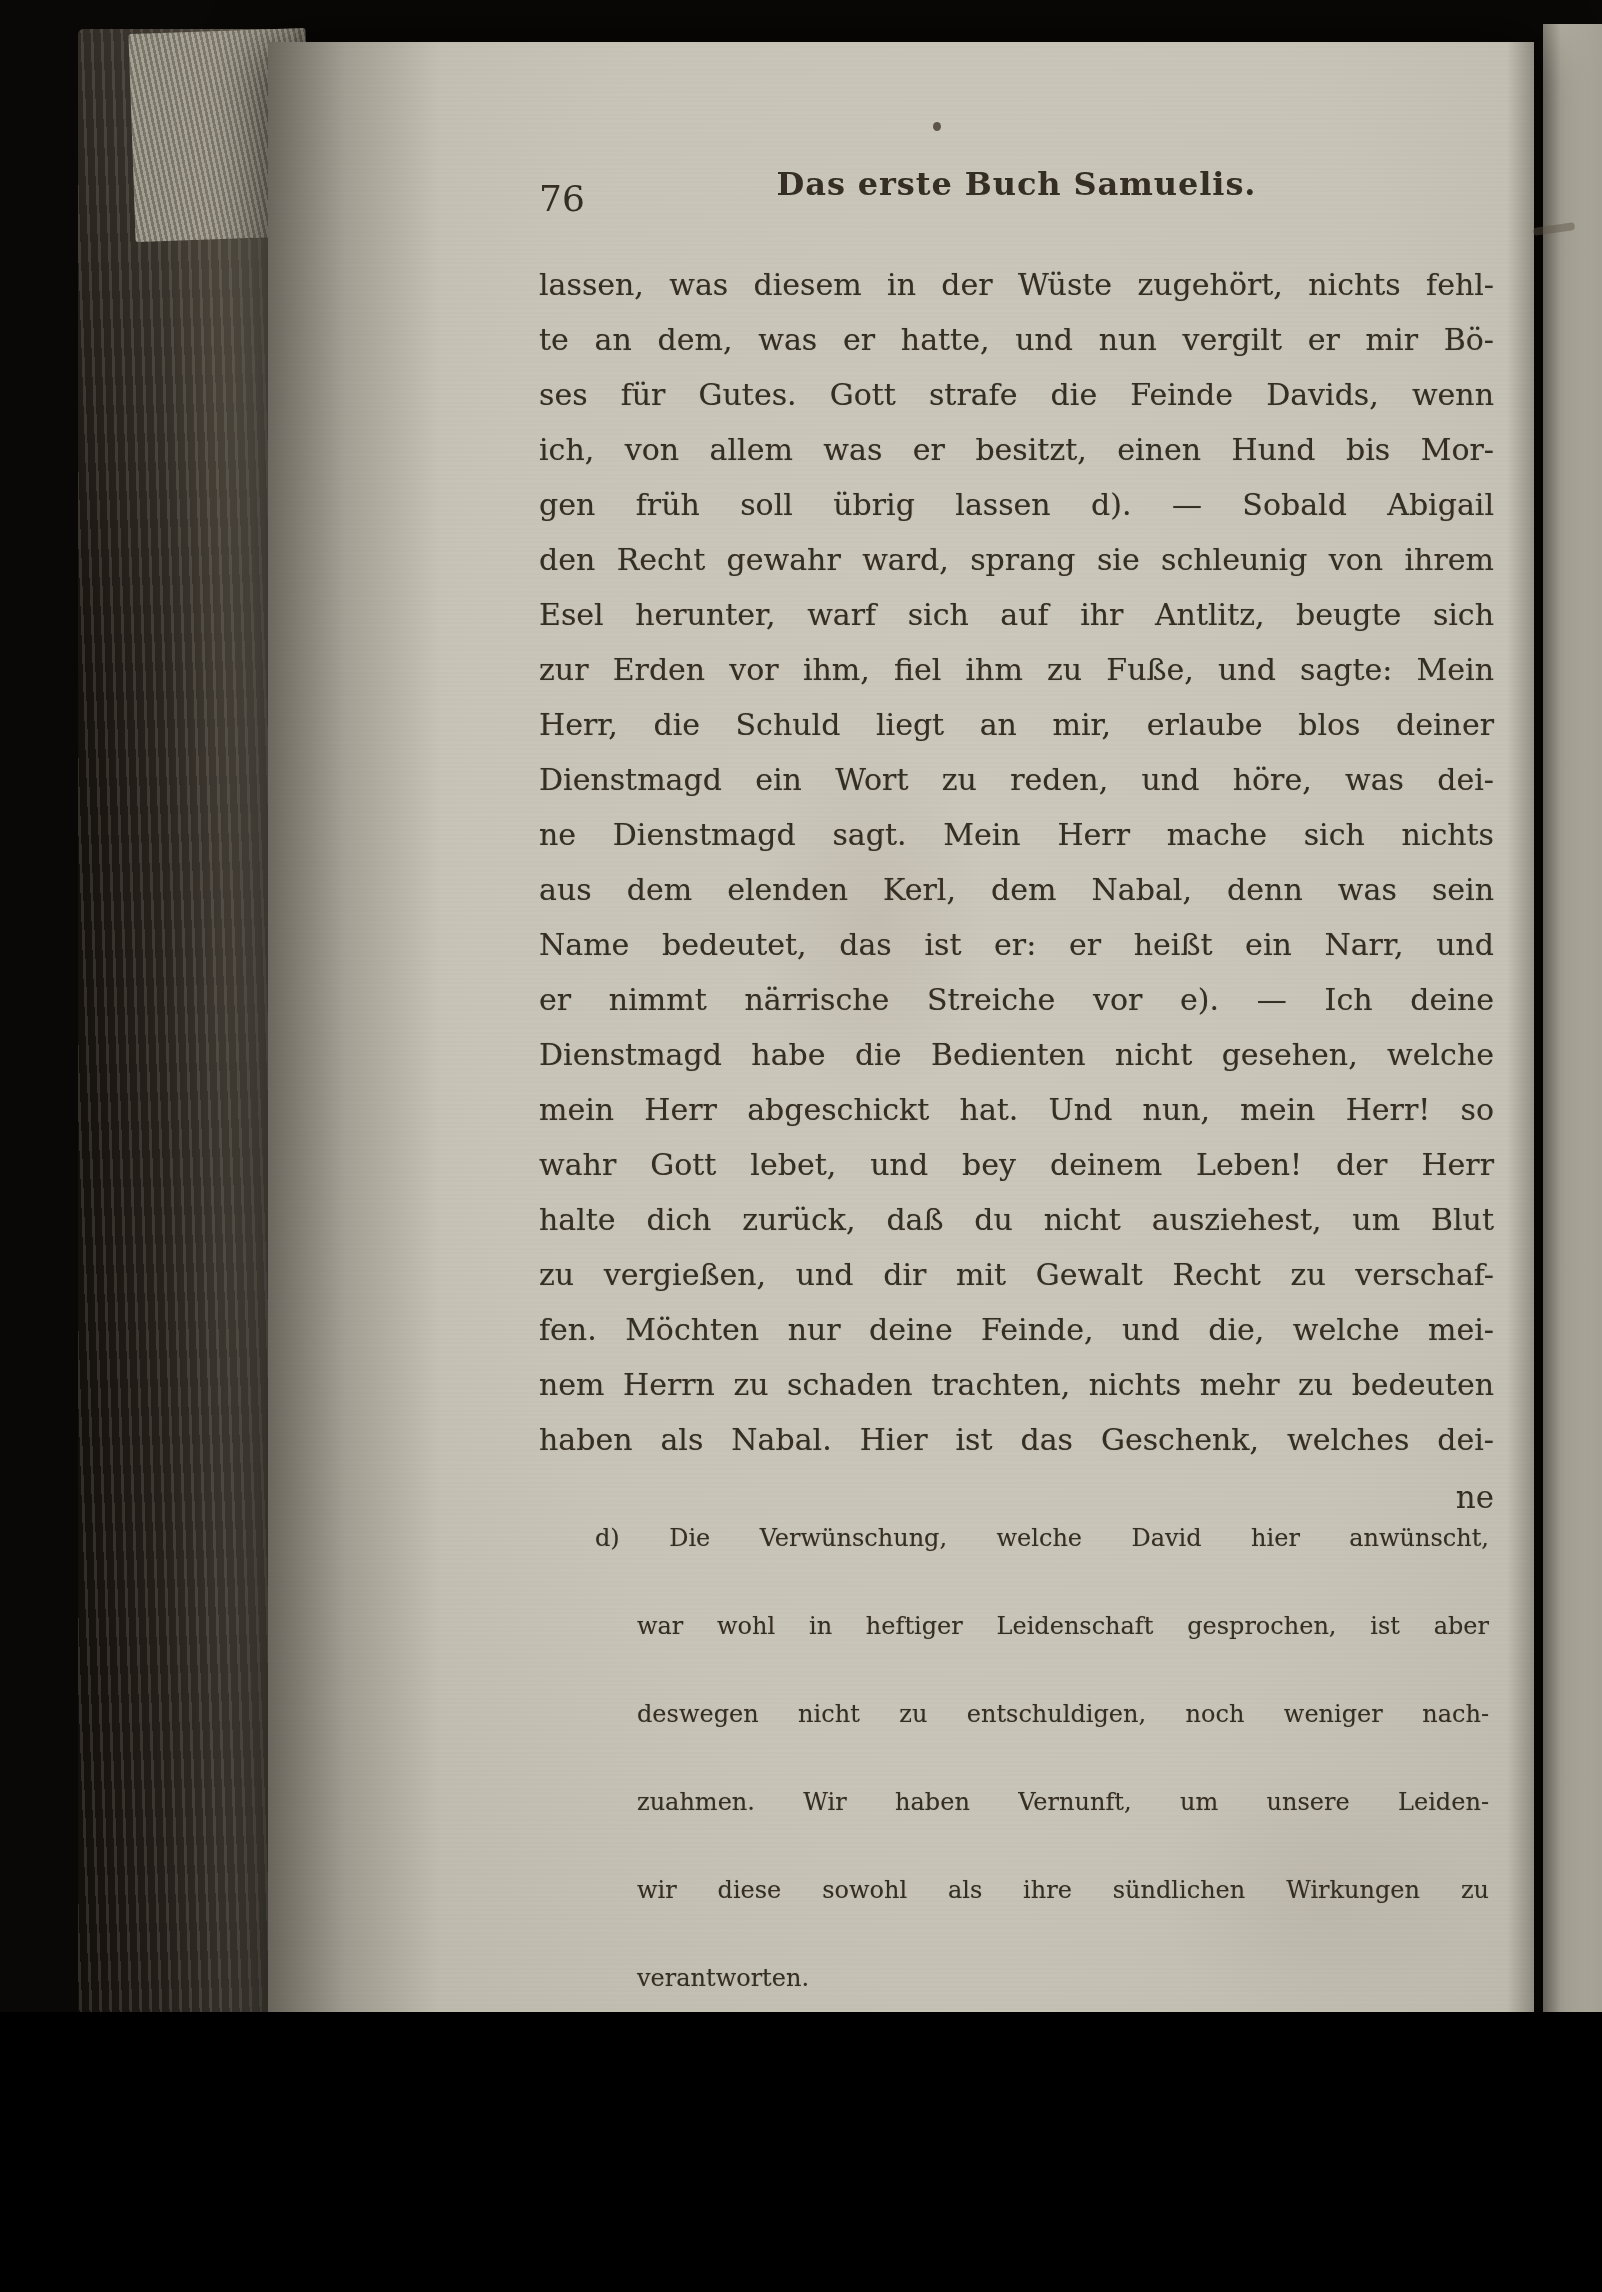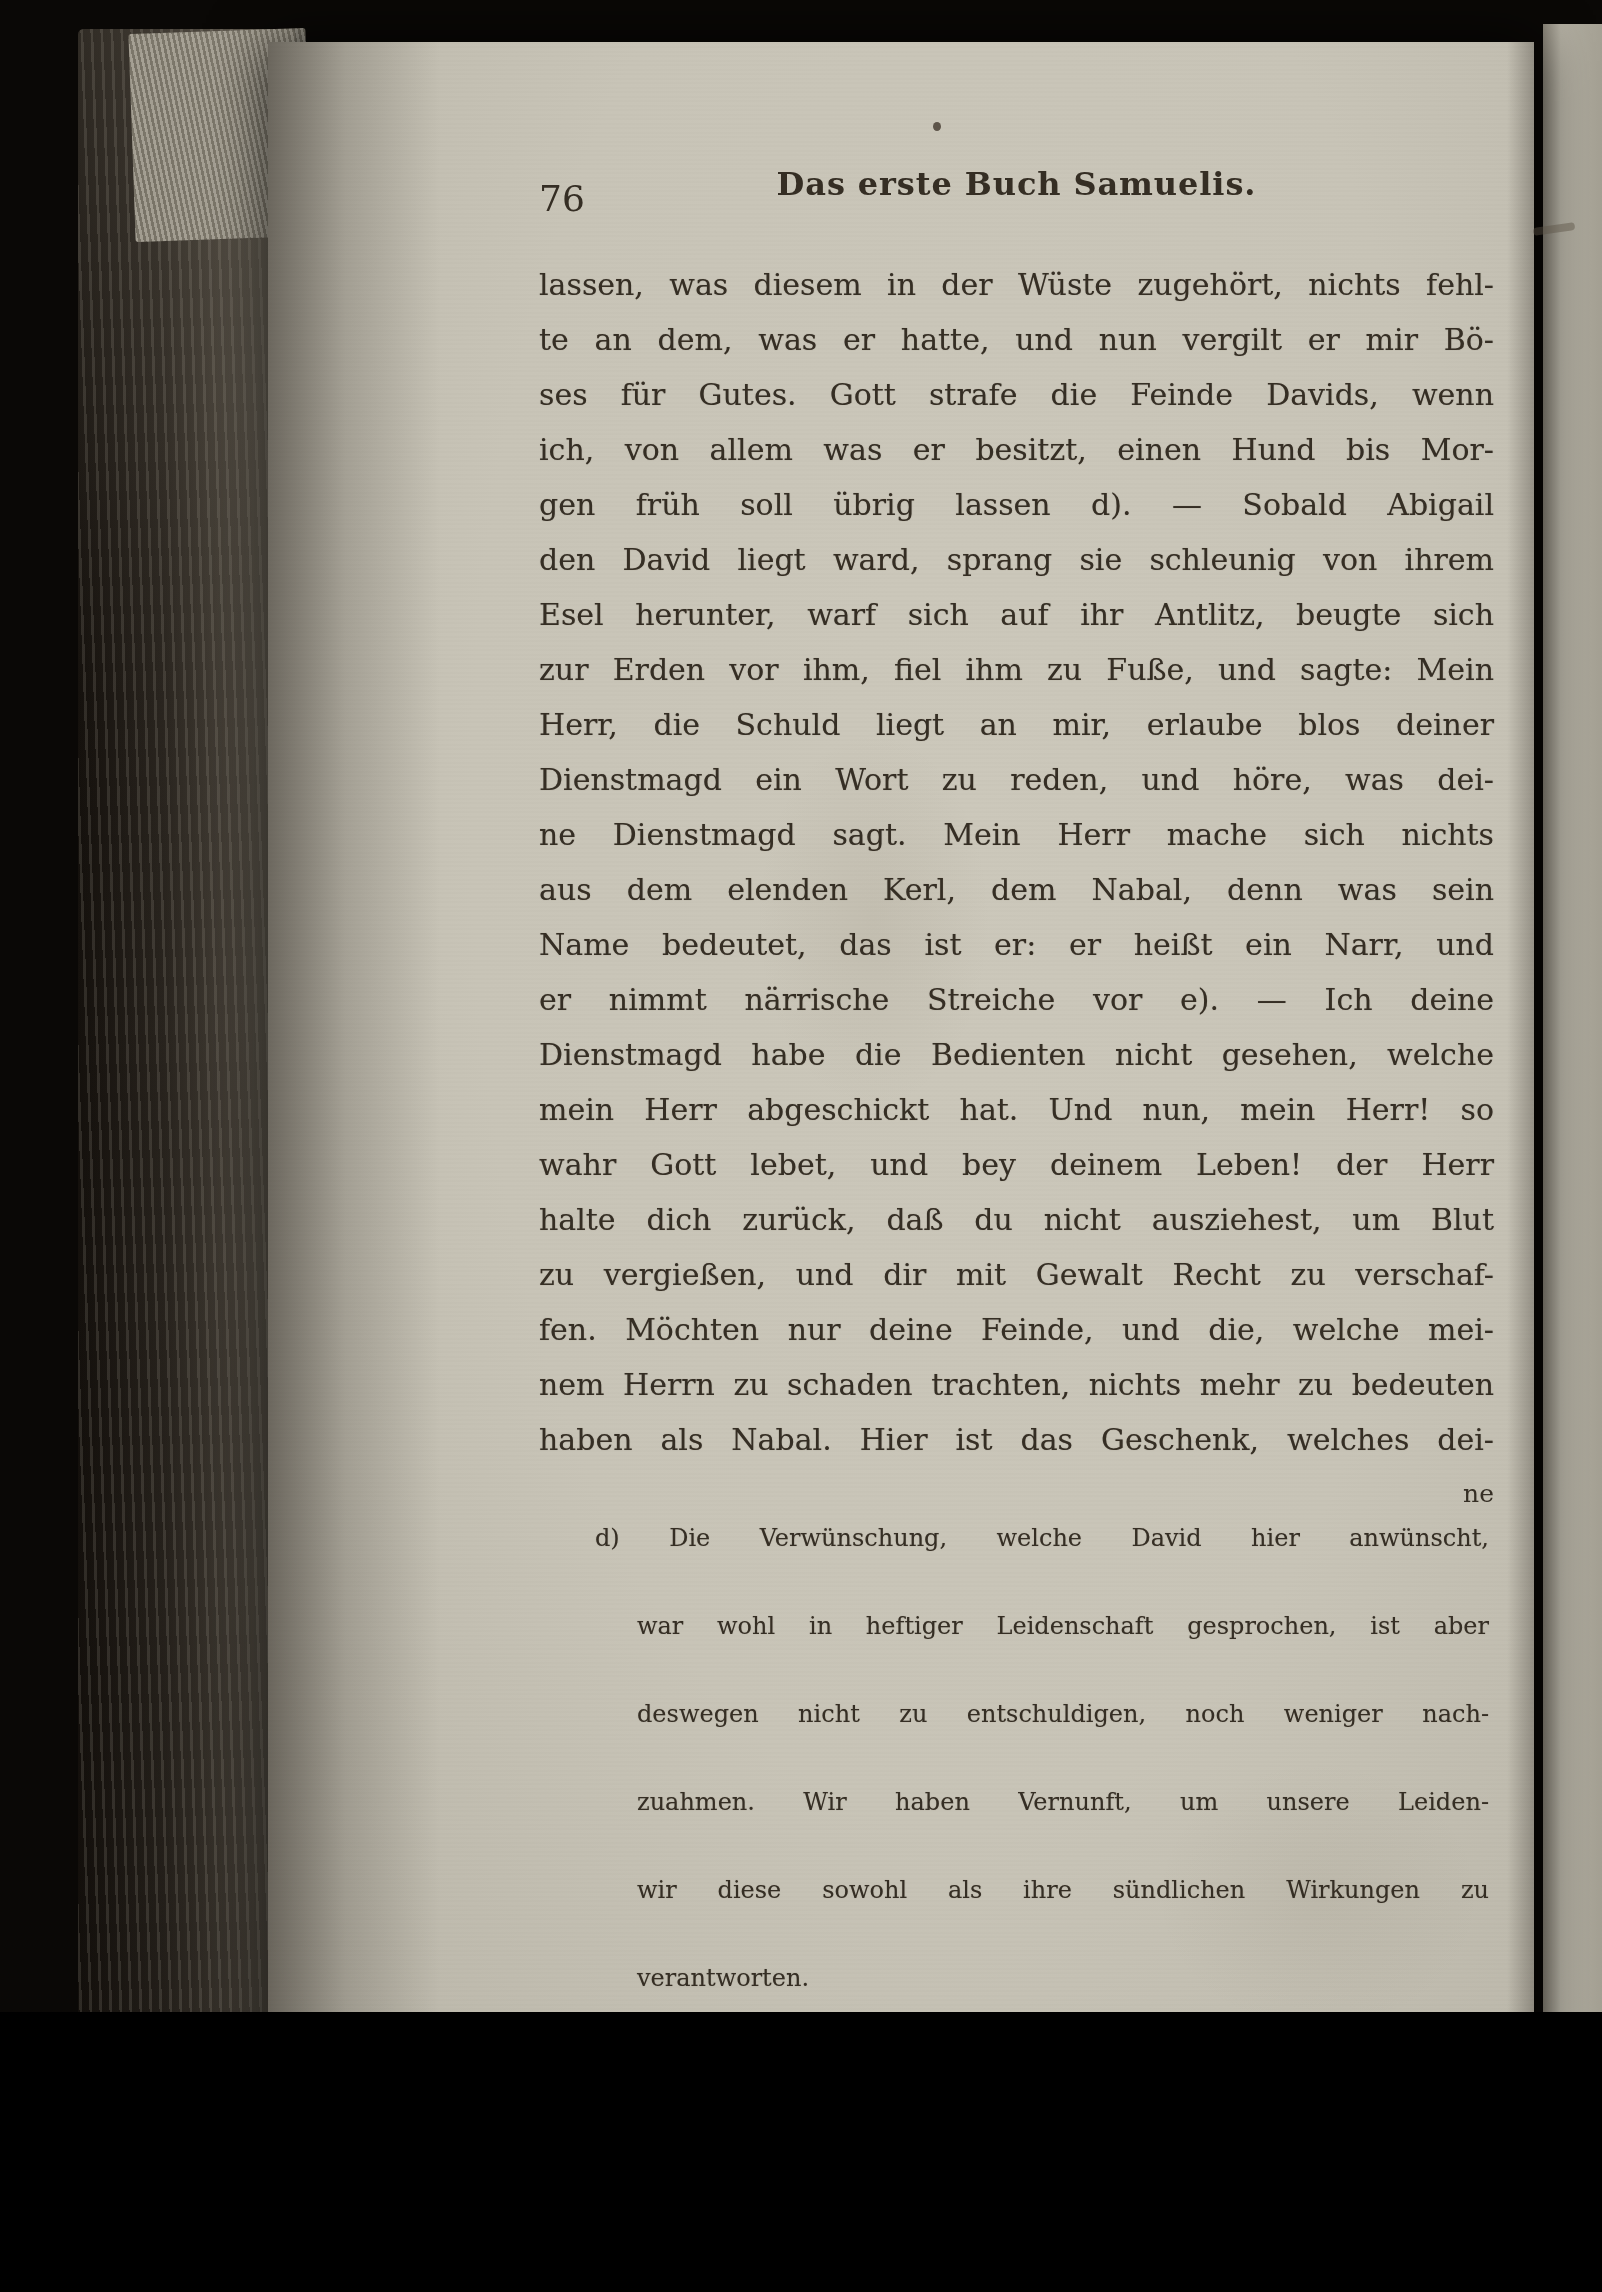--- a/index.html
+++ b/index.html
@@ -108,21 +108,21 @@
     font-size: 30px; color: var(--ink, #352e24);
     text-shadow: 0 0 0.9px rgba(45,38,28,.35);
   }
   .body-line {
     line-height: 55px;
     text-align: justify;
     text-align-last: justify;
   }
   .catchword {
     position: absolute; left: 271px; top: 1437px; width: 955px;
-    text-align: right; font-size: 25px; color: var(--ink, #352e24);
+    text-align: right; font-size: 31px; color: var(--ink, #352e24);
   }
   .footnotes {
     position: absolute; left: 327px; top: 1474px; width: 894px;
     font-size: 24px; color: var(--ink, #352e24);
     text-shadow: 0 0 0.9px rgba(45,38,28,.3);
   }
   .footnote + .footnote { margin-top: 2.7px; }
   .fn-line {
     line-height: 44px;
     text-align: justify;
@@ -150,21 +150,21 @@
     <div class="page-number">76</div>
 
     <div class="running-header">Das erste Buch Samuelis.</div>
 
     <div class="body-text" id="body-lines">
         <div class="body-line">lassen, was diesem in der Wüste zugehört, nichts fehl-</div>
         <div class="body-line">te an dem, was er hatte, und nun vergilt er mir Bö-</div>
         <div class="body-line">ses für Gutes.  Gott strafe die Feinde Davids, wenn</div>
         <div class="body-line">ich, von allem was er besitzt, einen Hund bis Mor-</div>
         <div class="body-line">gen früh soll übrig lassen d). —  Sobald Abigail</div>
-        <div class="body-line">den David liegt ward, sprang sie schleunig von ihrem</div>
+        <div class="body-line">den Recht gewahr ward, sprang sie schleunig von ihrem</div>
         <div class="body-line">Esel herunter, warf sich auf ihr Antlitz, beugte sich</div>
         <div class="body-line">zur Erden vor ihm, fiel ihm zu Fuße, und sagte: Mein</div>
         <div class="body-line">Herr, die Schuld liegt an mir, erlaube blos deiner</div>
         <div class="body-line">Dienstmagd ein Wort zu reden, und höre, was dei-</div>
         <div class="body-line">ne Dienstmagd sagt.  Mein Herr mache sich nichts</div>
         <div class="body-line">aus dem elenden Kerl, dem Nabal, denn was sein</div>
         <div class="body-line">Name bedeutet, das ist er: er heißt ein Narr, und</div>
         <div class="body-line">er nimmt närrische Streiche vor e). —  Ich deine</div>
         <div class="body-line">Dienstmagd habe die Bedienten nicht gesehen, welche</div>
         <div class="body-line">mein Herr abgeschickt hat.  Und nun, mein Herr! so</div>

